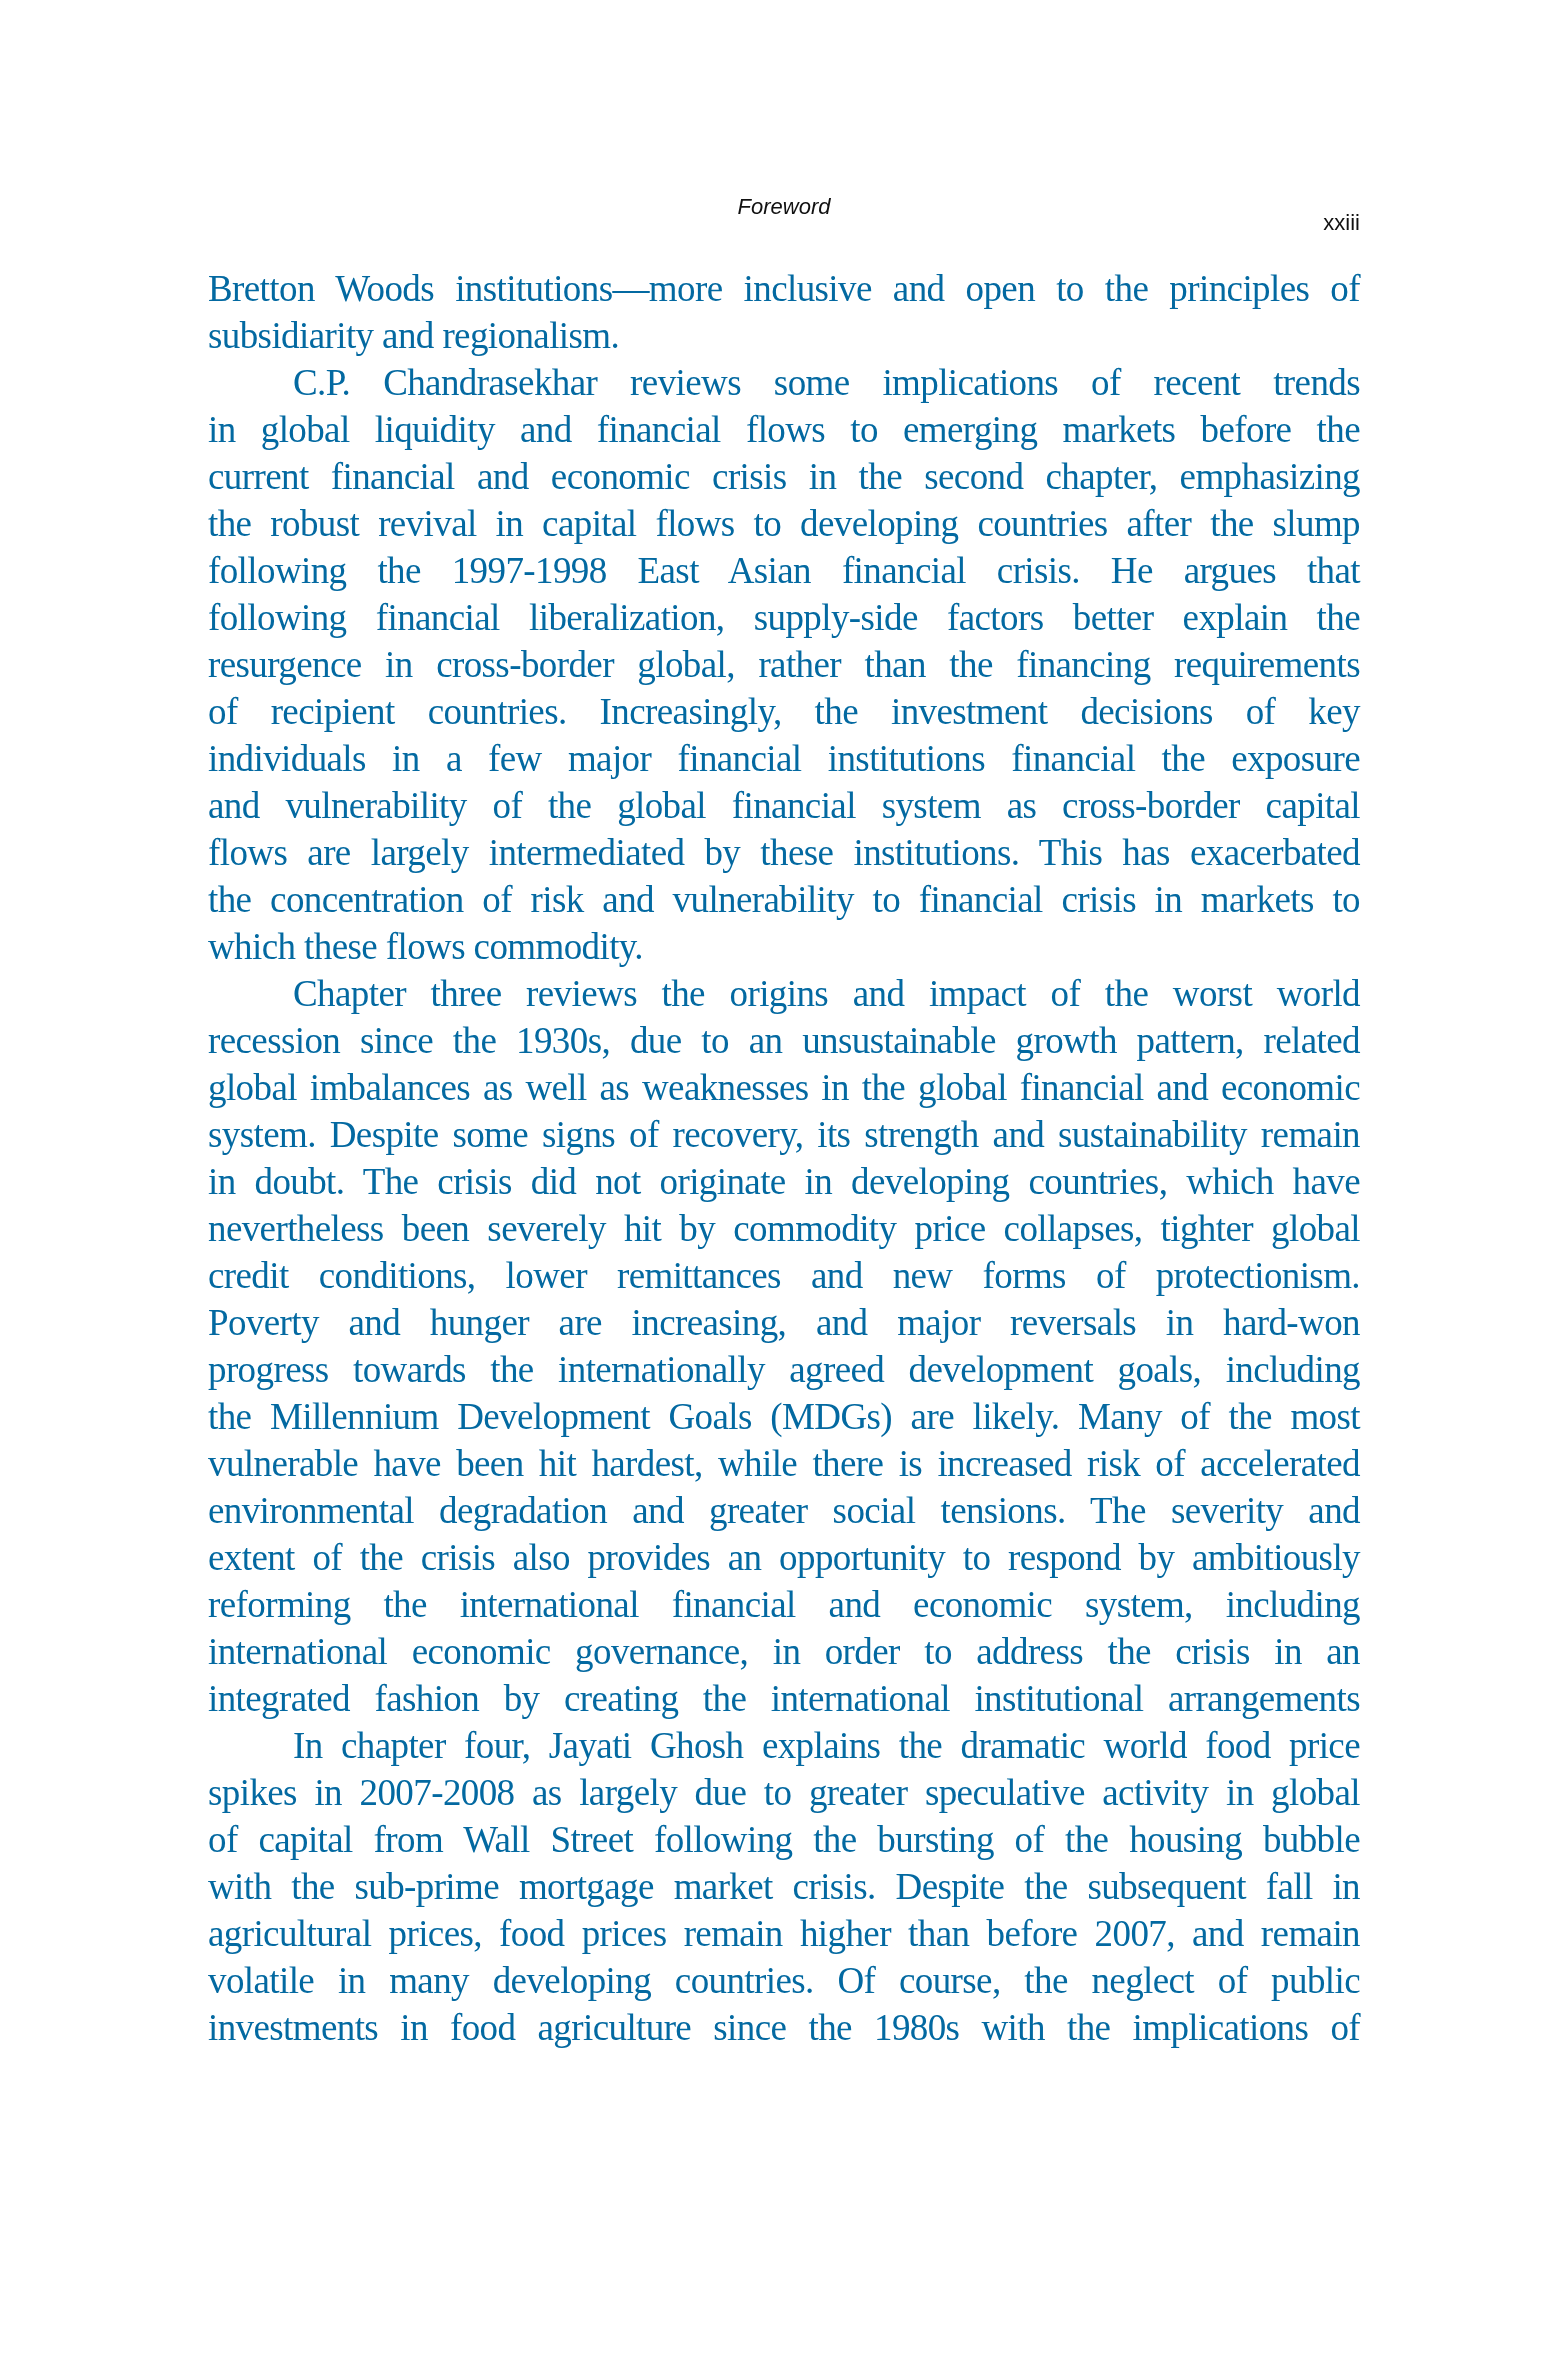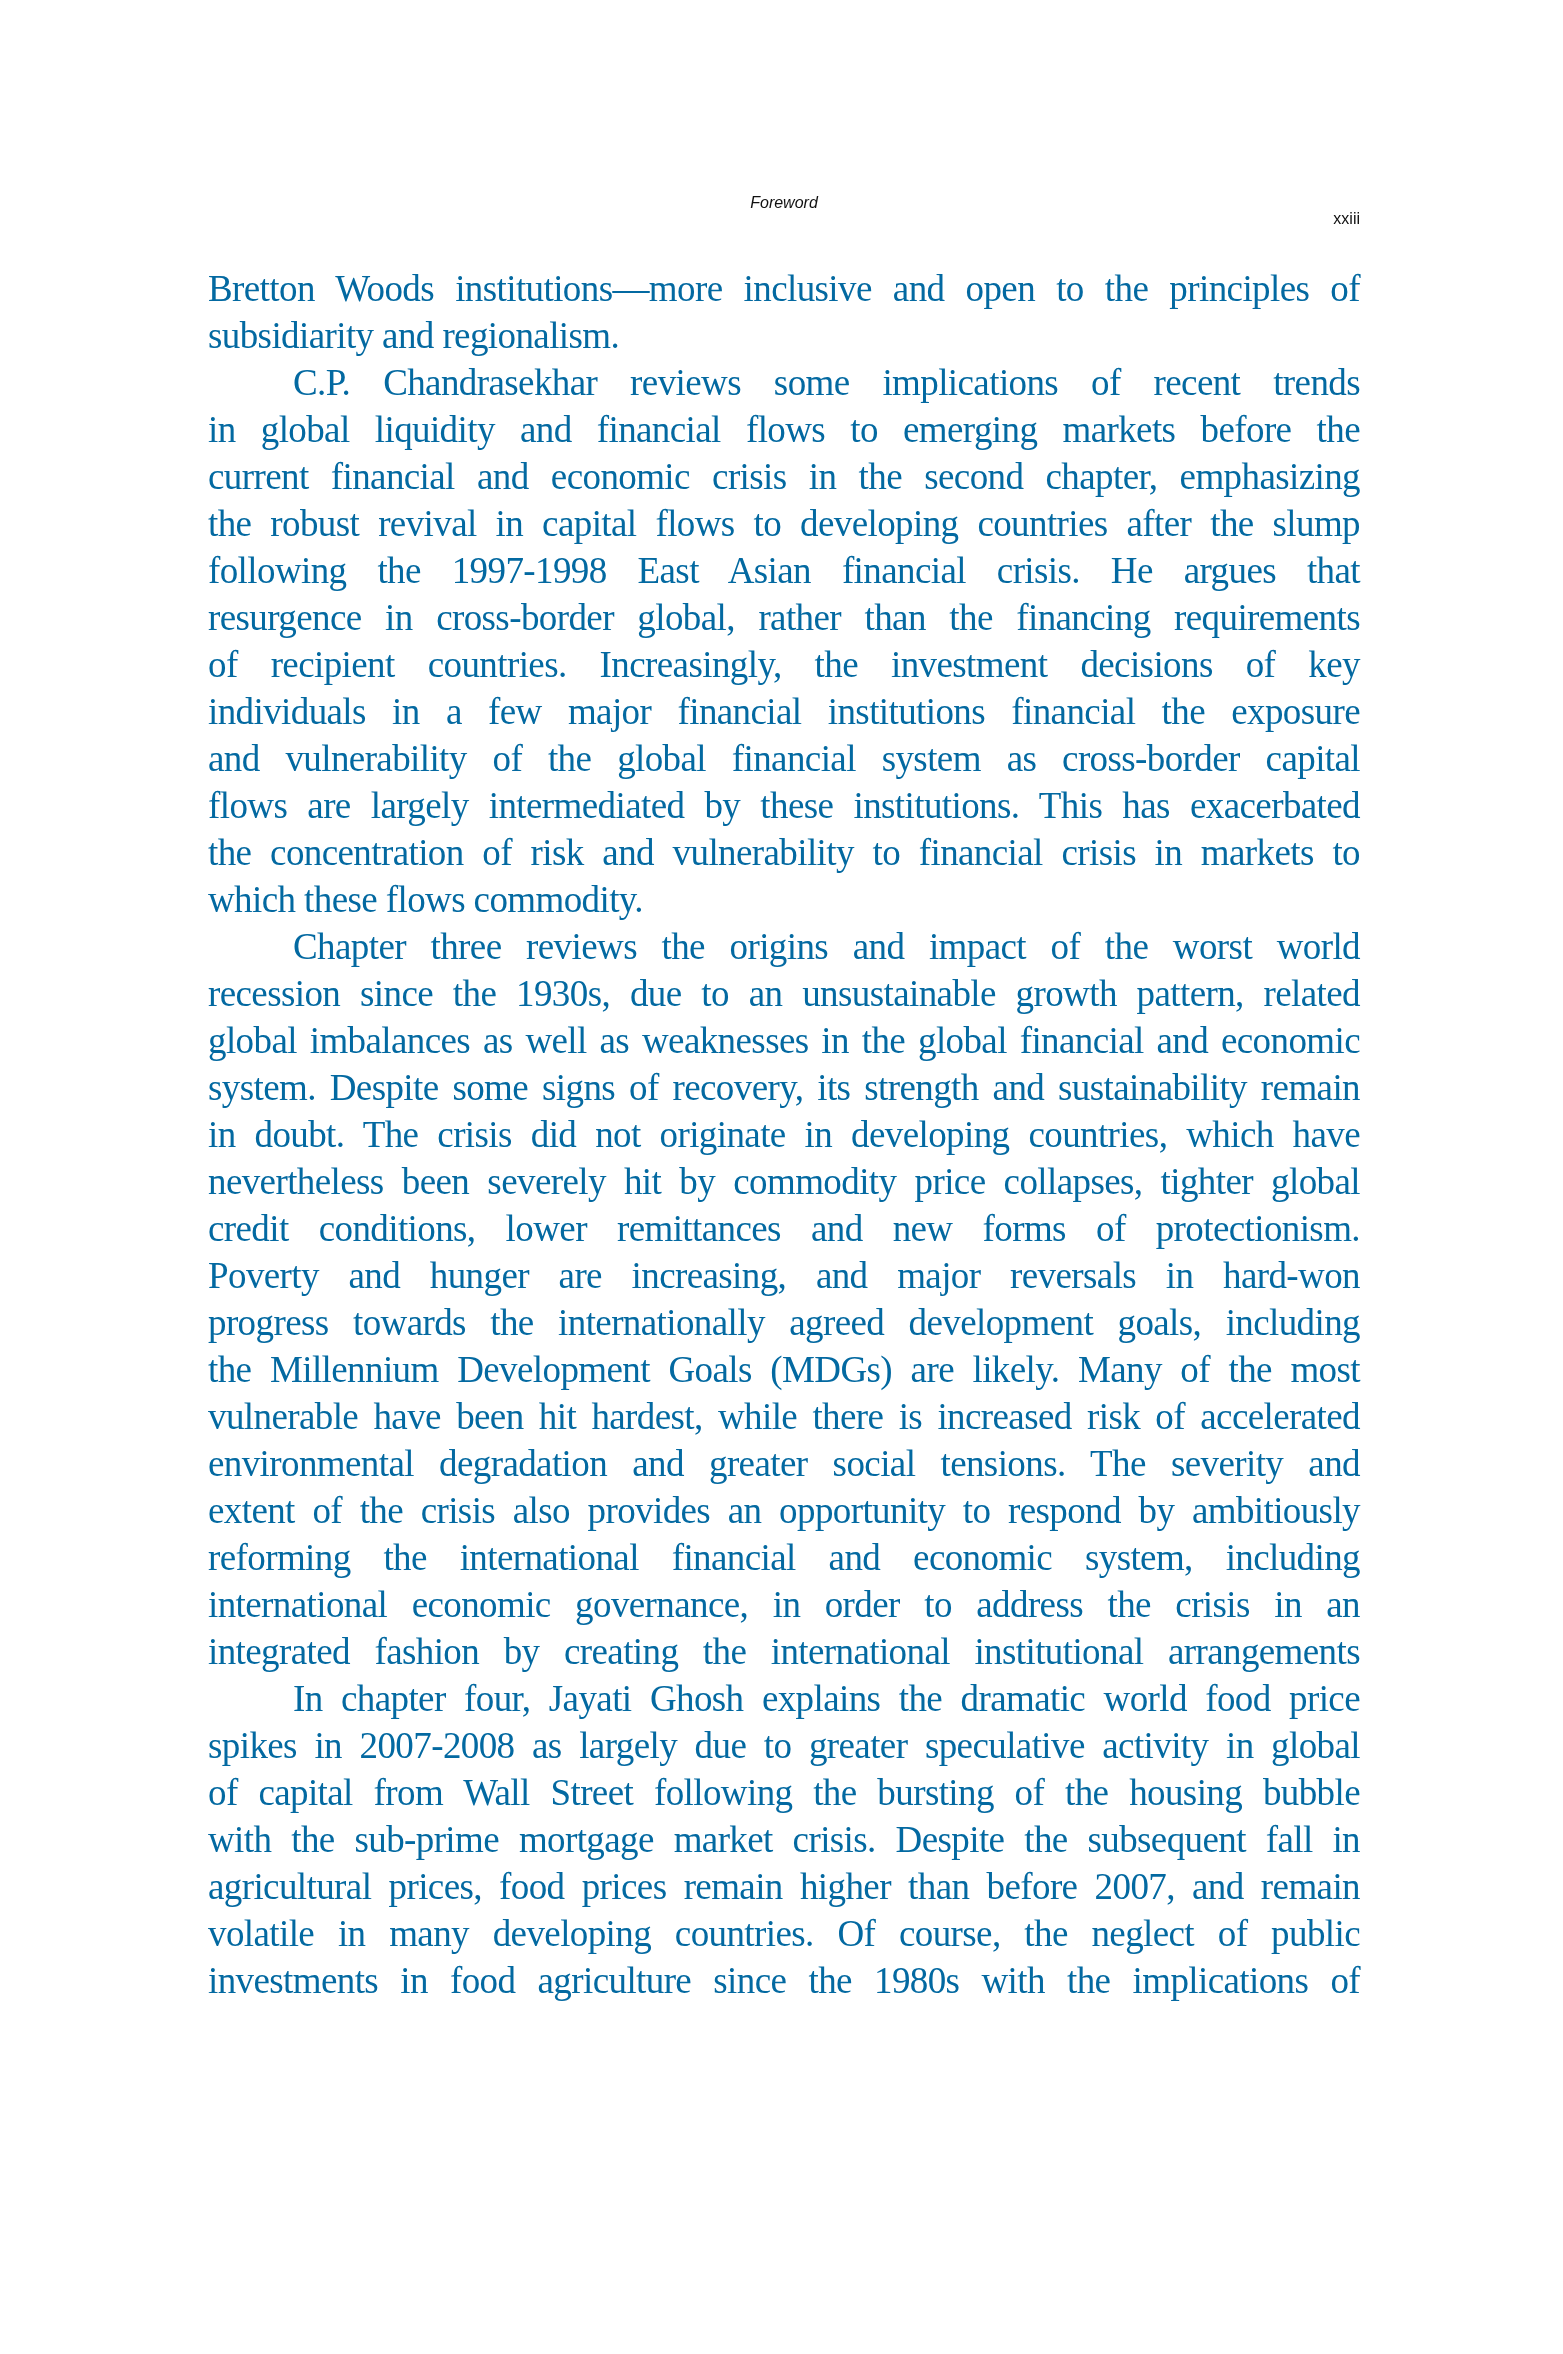--- a/index.html
+++ b/index.html
@@ -20,21 +20,21 @@
       height: 2355px;
       background: #ffffff;
     }
     .running-head {
       position: absolute;
       top: 194px;
       left: 208px;
       width: 1152px;
       height: 35px;
       font-family: "Liberation Sans", sans-serif;
-      font-size: 16px;
+      font-size: 22px;
       color: #111111;
     }
     .running-title {
       position: absolute;
       left: 0; right: 0;
       text-align: center;
       font-style: italic;
       top: 0;
     }
     .folio {
@@ -81,20 +81,21 @@
       <div>
         <span class="line">Bretton Woods institutions—more inclusive and open to the principles of</span>
         <span class="line end">subsidiarity and regionalism.</span>
       </div>
       <div>
         <span class="line indent">C.P. Chandrasekhar reviews some implications of recent trends</span>
         <span class="line">in global liquidity and financial flows to emerging markets before the</span>
         <span class="line">current financial and economic crisis in the second chapter, emphasizing</span>
         <span class="line">the robust revival in capital flows to developing countries after the slump</span>
         <span class="line">following the 1997-1998 East Asian financial crisis. He argues that</span>
+        <span class="line">following financial liberalization, supply-side factors better explain the</span>
         <span class="line">resurgence in cross-border global, rather than the financing requirements</span>
         <span class="line">of recipient countries. Increasingly, the investment decisions of key</span>
         <span class="line">individuals in a few major financial institutions financial the exposure</span>
         <span class="line">and vulnerability of the global financial system as cross-border capital</span>
         <span class="line">flows are largely intermediated by these institutions. This has exacerbated</span>
         <span class="line">the concentration of risk and vulnerability to financial crisis in markets to</span>
         <span class="line end">which these flows commodity.</span>
       </div>
       <div>
         <span class="line indent">Chapter three reviews the origins and impact of the worst world</span>

